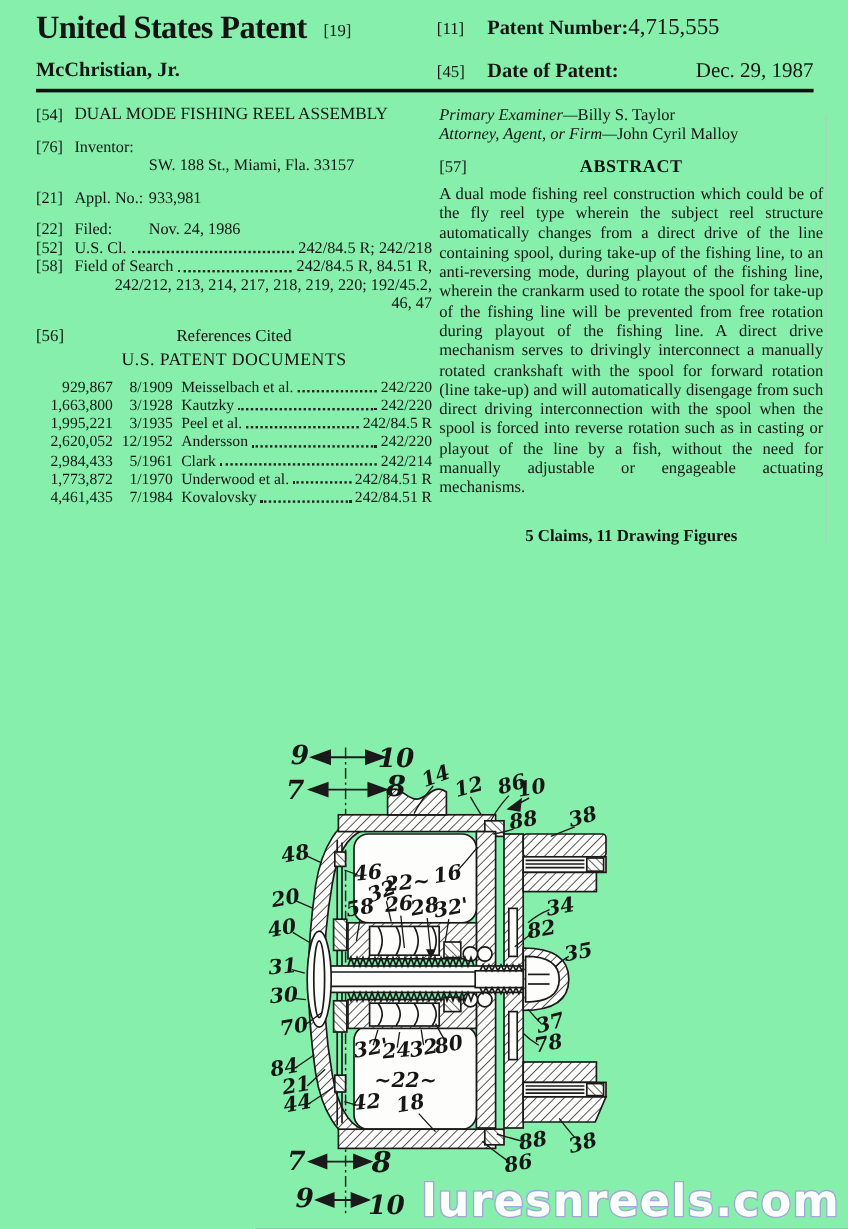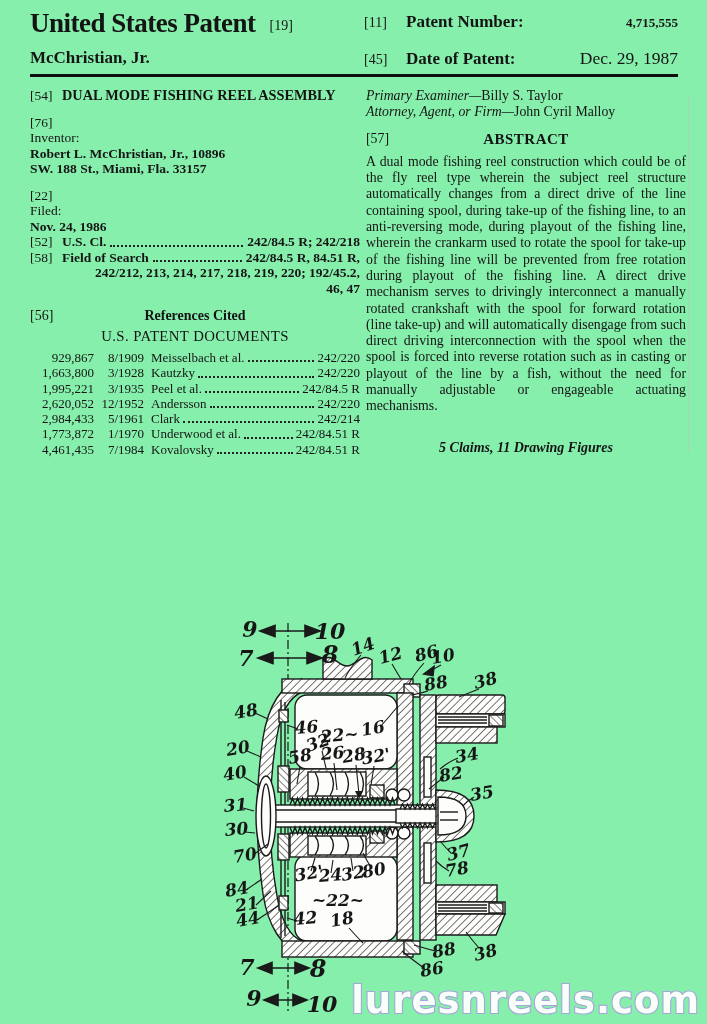--- a/index.html
+++ b/index.html
@@ -7,51 +7,51 @@
         font-family:"Liberation Serif",serif;color:#141414;overflow:hidden;}
   
   .hdr{position:absolute;left:30px;top:8px;width:648px;}
   .hdr-line1{position:relative;height:38px;}
   .main-title{font-size:27px;font-weight:bold;letter-spacing:-0.5px;display:inline-block;}
   .kind{font-size:14px;margin-left:14px;vertical-align:2px;}
   .hdr-r{position:absolute;left:334px;top:4px;width:314px;display:flex;align-items:baseline;}
   .hdr-r2{position:absolute;left:334px;top:0;width:314px;display:flex;align-items:baseline;}
   .tagsm{font-size:14px;width:42px;flex:none;}
   .hlabel{font-size:17px;font-weight:bold;white-space:nowrap;}
-  .hval{font-size:13px;font-weight:bold;flex:1;text-align:right;white-space:nowrap;}
+  .hval{font-size:19px;font-weight:normal;flex:1;white-space:nowrap;}
   .hval2{font-size:17.5px;font-weight:normal;flex:1;text-align:right;white-space:nowrap;}
   .hdr-line2{position:relative;height:26px;margin-top:2px;}
   .inv-name{font-size:17px;font-weight:bold;}
   .rule{position:absolute;left:30px;top:74px;width:648px;height:3px;background:#0e0e0e;}
   
   .colL{position:absolute;left:30px;top:88px;width:330px;font-size:13.5px;line-height:15.5px;}
   .colR{position:absolute;left:366px;top:88px;width:320px;font-size:13.8px;line-height:16.3px;}
-  .b{font-weight:bold;}
+  .b{font-weight:normal;}
   .i{font-style:italic;}
   .row{display:flex;}
   .tag{width:32px;flex:none;}
   .flabel{width:62px;flex:none;}
-  .mt{margin-top:11px;flex-direction:column;}
+  .mt{margin-top:11px;}
   .mt2{margin-top:9px;}
   .dots{flex:1;margin:0 4px;border-bottom:2px dotted #222;transform:translateY(-3px);min-width:14px;}
   .ralign{text-align:right;}
   .center{text-align:center;}
   .refhead{font-size:14px;margin-top:12px;}
   .refsub{font-size:14.8px;letter-spacing:.4px;margin-top:5px;}
   .reftable{margin-top:6px;}
   .ref-row{display:flex;font-size:13px;line-height:15.3px;}
   .r-num{width:64px;flex:none;text-align:right;}
   .r-date{width:50px;flex:none;text-align:right;margin-right:7px;}
   .r-name{white-space:nowrap;}
   .r-dots{flex:1;margin:0 3px;border-bottom:2px dotted #222;transform:translateY(-3px);min-width:10px;}
   .r-cls{text-align:left;white-space:nowrap;flex:none;}
   .abs-head{display:flex;margin-top:10px;}
   .abs-title{flex:1;text-align:center;font-weight:bold;font-size:15px;letter-spacing:.5px;margin-right:32px;}
   .abs-text{margin-top:7px;text-align:justify;}
-  .claims{margin-top:25px;text-align:center;font-weight:bold;font-size:14px;font-style:italic;}
+  .claims{margin-top:25px;text-align:center;font-weight:bold;font-size:14px;}
   .scanline{position:absolute;left:688px;top:96px;width:1px;height:356px;background:#bfbfbf;opacity:.6;}
   
   svg.fig{position:absolute;left:0;top:0;}
   .figlabel{font-family:"DejaVu Serif",serif;font-style:italic;font-weight:bold;fill:#161616;}
   .wm{font-family:"DejaVu Sans",sans-serif;font-weight:bold;}
 </style>
 </head>
 <body>
 
 <div class="page">
@@ -79,23 +79,28 @@
 
   <div class="colL">
     <div class="row">
       <span class="tag">[54]</span>
       <span class="b" style="font-size:14.3px">DUAL MODE FISHING REEL ASSEMBLY</span>
     </div>
     <div class="row mt">
       <span class="tag">[76]</span>
       <span class="flabel">Inventor:</span>
       <span>
-        <span class="b">Robert L. McChristian, Jr., 10896</span><br>
+        <br>
         <span class="b">SW. 188 St., Miami, Fla. 33157</span>
       </span>
+    </div>
+    <div class="row mt">
+      <span class="tag">[21]</span>
+      <span class="flabel">Appl. No.:</span>
+      <span class="b">933,981</span>
     </div>
     <div class="row mt">
       <span class="tag">[22]</span>
       <span class="flabel">Filed:</span>
       <span class="b">Nov. 24, 1986</span>
     </div>
     <div class="row">
       <span class="tag">[52]</span>
       <span class="b">U.S. Cl.</span>
       <span class="dots"></span>

